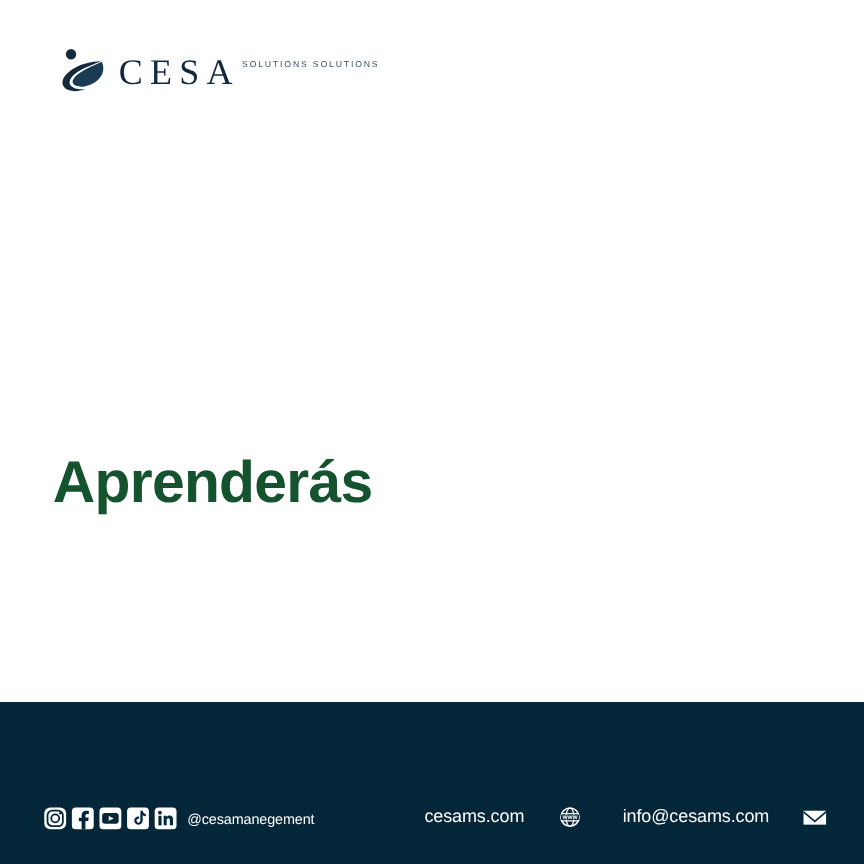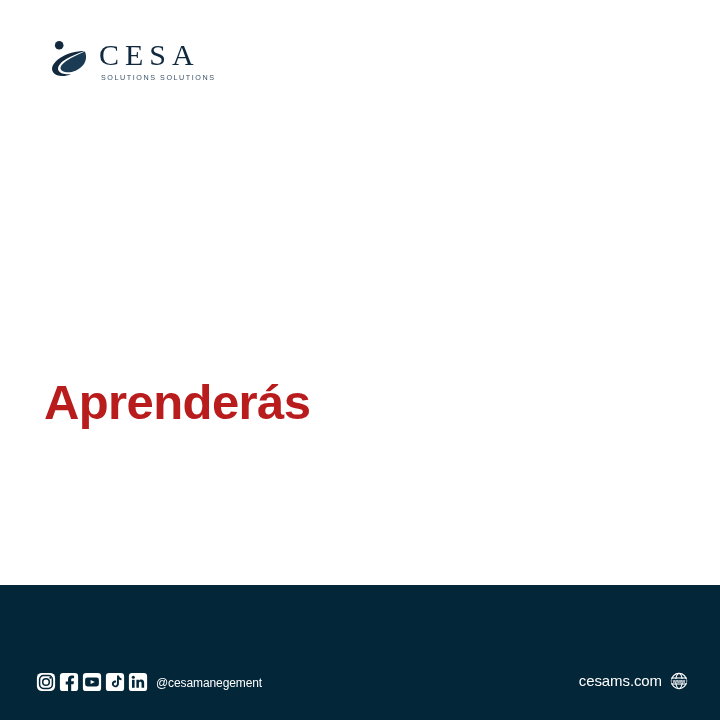--- a/index.html
+++ b/index.html
@@ -17,21 +17,21 @@
 
   
   .logo {
     position:absolute;
     left:44px; top:38px;
     display:flex;
     align-items:center;
     gap:9px;
   }
   .logo-mark { width:46px; height:46px; display:block; flex:0 0 auto; }
-  .logo-words { display:flex; flex-direction:column; justify-content:center; }
+  .logo-words { display:flex; justify-content:center; }
   .logo-name {
     font-family:"Liberation Serif", serif;
     font-size:30px;
     font-weight:400;
     letter-spacing:6px;
     color:#10293f;
     line-height:1.0;
     white-space:nowrap;
   }
   .logo-tag {
@@ -59,21 +59,21 @@
     color:#0f2a3f;
   }
   .highlight {
     position:absolute;
     left:44px;
     top:378px;
     font-size:49px;
     font-weight:bold;
     letter-spacing:-0.6px;
     line-height:1;
-    color:#b91c1c;
+    color:#14532d;
     white-space:nowrap;
   }
 
   
   .footer {
     position:absolute;
     left:0; top:585px;
     width:720px; height:135px;
     background:#042639;
   }
@@ -100,21 +100,21 @@
   .footer-right {
     position:absolute;
     right:30px; top:671px;
     display:flex;
     align-items:center;
     gap:33px;
   }
   .contact {
     display:flex;
     align-items:center;
-    gap:6px;
+    gap:27px;
   }
   .contact-text {
     color:#ffffff;
     font-size:15px;
     letter-spacing:-0.1px;
     white-space:nowrap;
     line-height:20px;
   }
   .contact-ic { width:22px; height:20px; display:block; }
 </style>
@@ -218,16 +218,25 @@
           <circle cx="11" cy="10" r="7.6" fill="none" stroke="#ffffff" stroke-width="1.3"></circle>
           <ellipse cx="11" cy="10" rx="3.3" ry="7.6" fill="none" stroke="#ffffff" stroke-width="1.1"></ellipse>
           <line x1="3.6" y1="7.0" x2="18.4" y2="7.0" stroke="#ffffff" stroke-width="1.1"></line>
           <line x1="3.6" y1="13.0" x2="18.4" y2="13.0" stroke="#ffffff" stroke-width="1.1"></line>
           <rect x="3.5" y="8.0" width="15" height="4.0" fill="#042639"></rect>
           <text x="11" y="11.9" font-family="Liberation Sans, sans-serif" font-size="5.4" font-weight="bold" fill="#ffffff" text-anchor="middle">www</text>
         </svg>
       </span>
     </div>
 
+    <div class="contact">
+      <span class="contact-text">info@cesams.com</span>
+      <span>
+        <svg class="contact-ic" viewBox="0 0 22 20" xmlns="http://www.w3.org/2000/svg">
+          <rect x="1.6" y="4.6" width="18.8" height="11.6" fill="#ffffff"></rect>
+          <path d="M1.6 4.6 L11 12.6 L20.4 4.6 L20.4 6.5 L11 14.5 L1.6 6.5 Z" fill="#0c2e46"></path>
+        </svg>
+      </span>
+    </div>
 
   </div>
 
 </div>
 
 </body></html>

